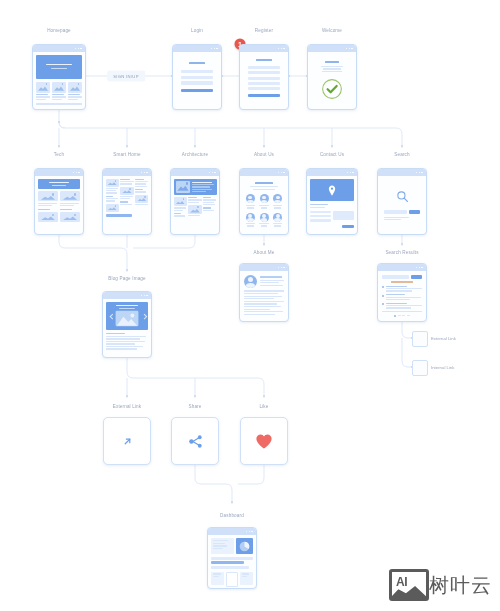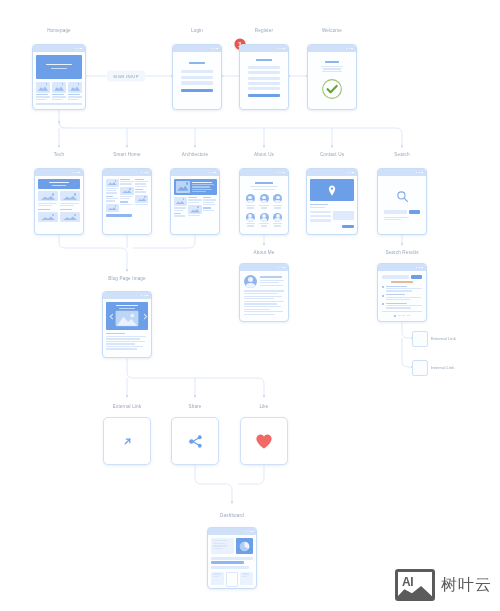--- a/index.html
+++ b/index.html
@@ -83,32 +83,32 @@
     white-space:nowrap;
   }
   .badge{
     position:absolute;width:11px;height:11px;border-radius:50%;
     background:#e8564d;color:#fff;font-size:7px;font-weight:bold;
     display:flex;align-items:center;justify-content:center;
     transform:translate(-50%,-50%);
     box-shadow:0 1px 2px rgba(0,0,0,.18);
   }
   .wm{
-    position:absolute;right:8px;bottom:10px;display:flex;align-items:center;gap:6px;
+    position:absolute;right:8px;bottom:10px;display:flex;align-items:center;
   }
   .wm-icon{
     width:40px;height:32px;border:3px solid #5b5b5b;border-radius:3px;
     position:relative;overflow:hidden;background:#fff;box-sizing:border-box;
   }
   .wm-icon span.t{position:absolute;left:4px;top:3px;font-size:12px;font-weight:bold;color:#5b5b5b;letter-spacing:-.5px;}
   .wm-icon span.m{
     position:absolute;left:-2px;right:-2px;bottom:0;height:55%;background:#5b5b5b;
     clip-path:polygon(0% 100%,22% 38%,42% 66%,66% 16%,100% 100%);
   }
-  .wm-text{font-size:16px;color:#5b5b5b;letter-spacing:1px;font-family:"DejaVu Sans",sans-serif;}
+  .wm-text{font-size:20px;color:#5b5b5b;letter-spacing:1px;font-family:"DejaVu Sans",sans-serif;}
 </style>
 </head>
 <body>
 
 <div id="stage">
 
   <svg id="wires" viewBox="0 0 500 611" xmlns="http://www.w3.org/2000/svg">
     <g fill="none" stroke="#dbe6f7" stroke-width="0.9">
 
       <path d="M85,76 H110"></path>

